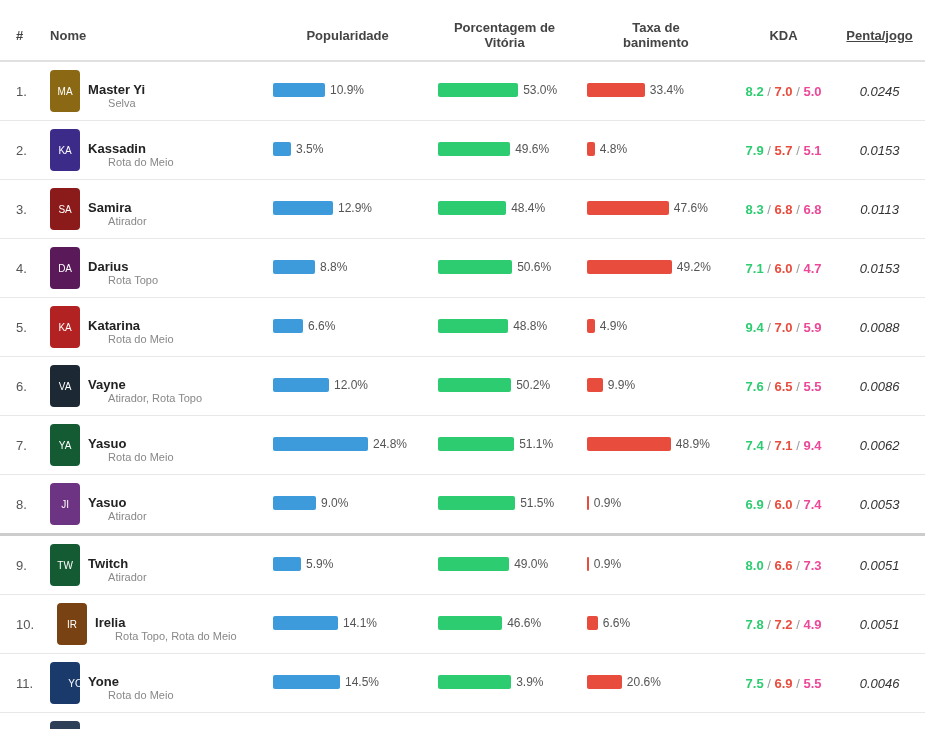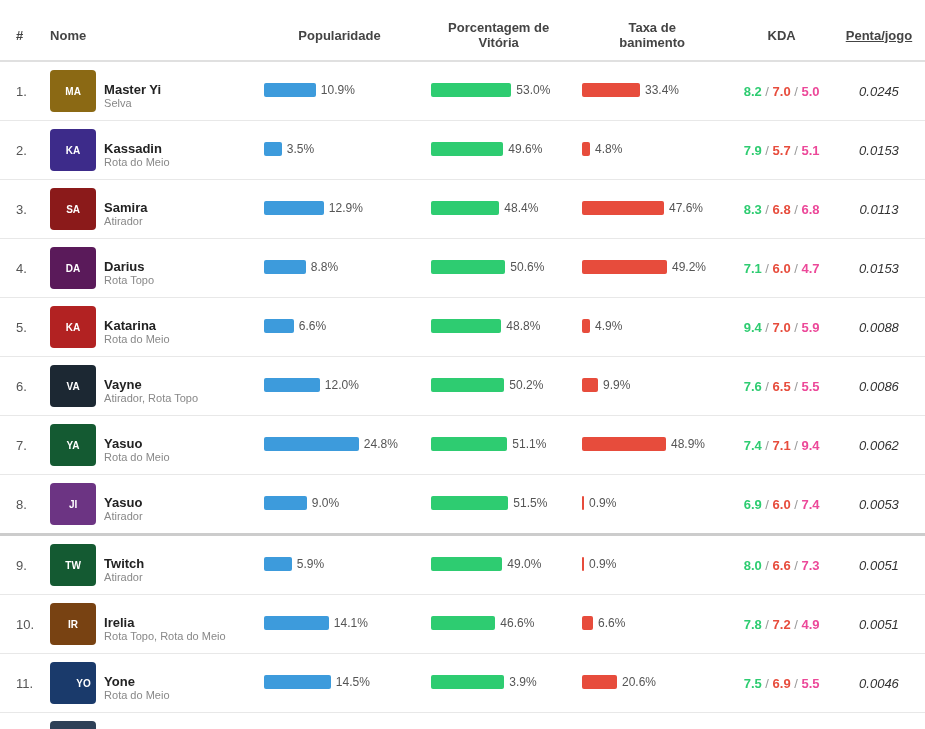--- a/index.html
+++ b/index.html
@@ -43,42 +43,42 @@
     }
     td:first-child { text-align: left; padding-left: 16px; color: #555; font-size: 13px; width: 36px; }
     td:nth-child(2) { text-align: left; }
 
     .champion-cell {
       display: flex;
       align-items: center;
       gap: 8px;
     }
     .champion-icon {
-      width: 46px;
+      width: 30px;
       height: 42px;
       border-radius: 4px;
       background: #888;
       flex-shrink: 0;
       display: flex;
       align-items: center;
       justify-content: center;
       font-size: 10px;
       color: #fff;
       overflow: hidden;
-      font-weight: bold;
     }
     .champion-info .name {
       font-weight: bold;
       font-size: 13px;
       color: #222;
       margin-top: 8px;
     }
     .champion-info .role {
       font-size: 11px;
       color: #888;
+      margin-left: 20px;
     }
 
     .bar-cell { text-align: left; white-space: nowrap; }
     .bar-wrap { display: inline-flex; align-items: center; gap: 5px; }
     .bar {
       height: 14px;
       border-radius: 2px;
       display: inline-block;
     }
     .bar-blue { background: #3d9bdc; }
@@ -403,21 +403,21 @@
         <span class="bar-label">0.9%</span>
       </div>
     </td>
     <td class="kda-cell"><span class="kda-green">8.0</span><span class="kda-sep"> / </span><span class="kda-red">6.6</span><span class="kda-sep"> / </span><span class="kda-yellow">7.3</span></td>
     <td class="penta-cell">0.0051</td>
   </tr>
         <tr>
     <td><span class="rank-num">10.</span></td>
     <td>
       <div class="champion-cell">
-        <div class="champion-icon" style="background:#784212;">IR</div>
+        <div class="champion-icon" style="background:#784212;margin-left:7px;">IR</div>
         <div class="champion-info">
           <div class="name">Irelia</div>
           <div class="role">Rota Topo, Rota do Meio</div>
         </div>
       </div>
     </td>
     <td class="bar-cell">
       <div class="bar-wrap">
         <span class="bar bar-blue" style="width:65px;"></span>
         <span class="bar-label">14.1%</span>

